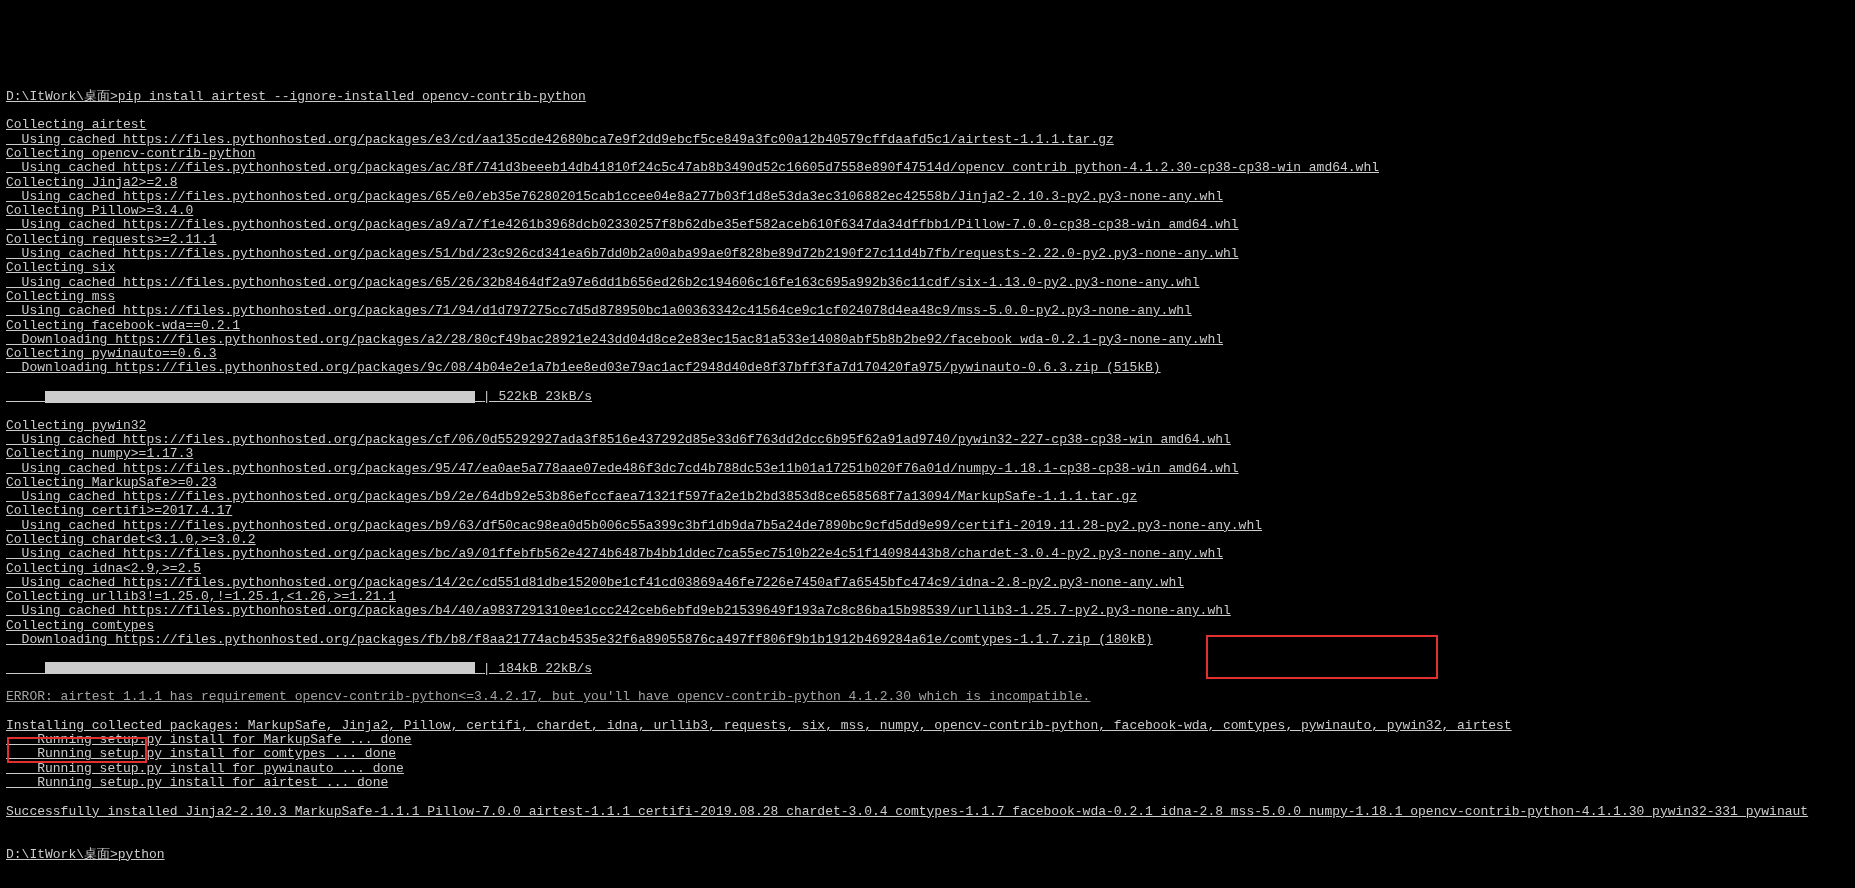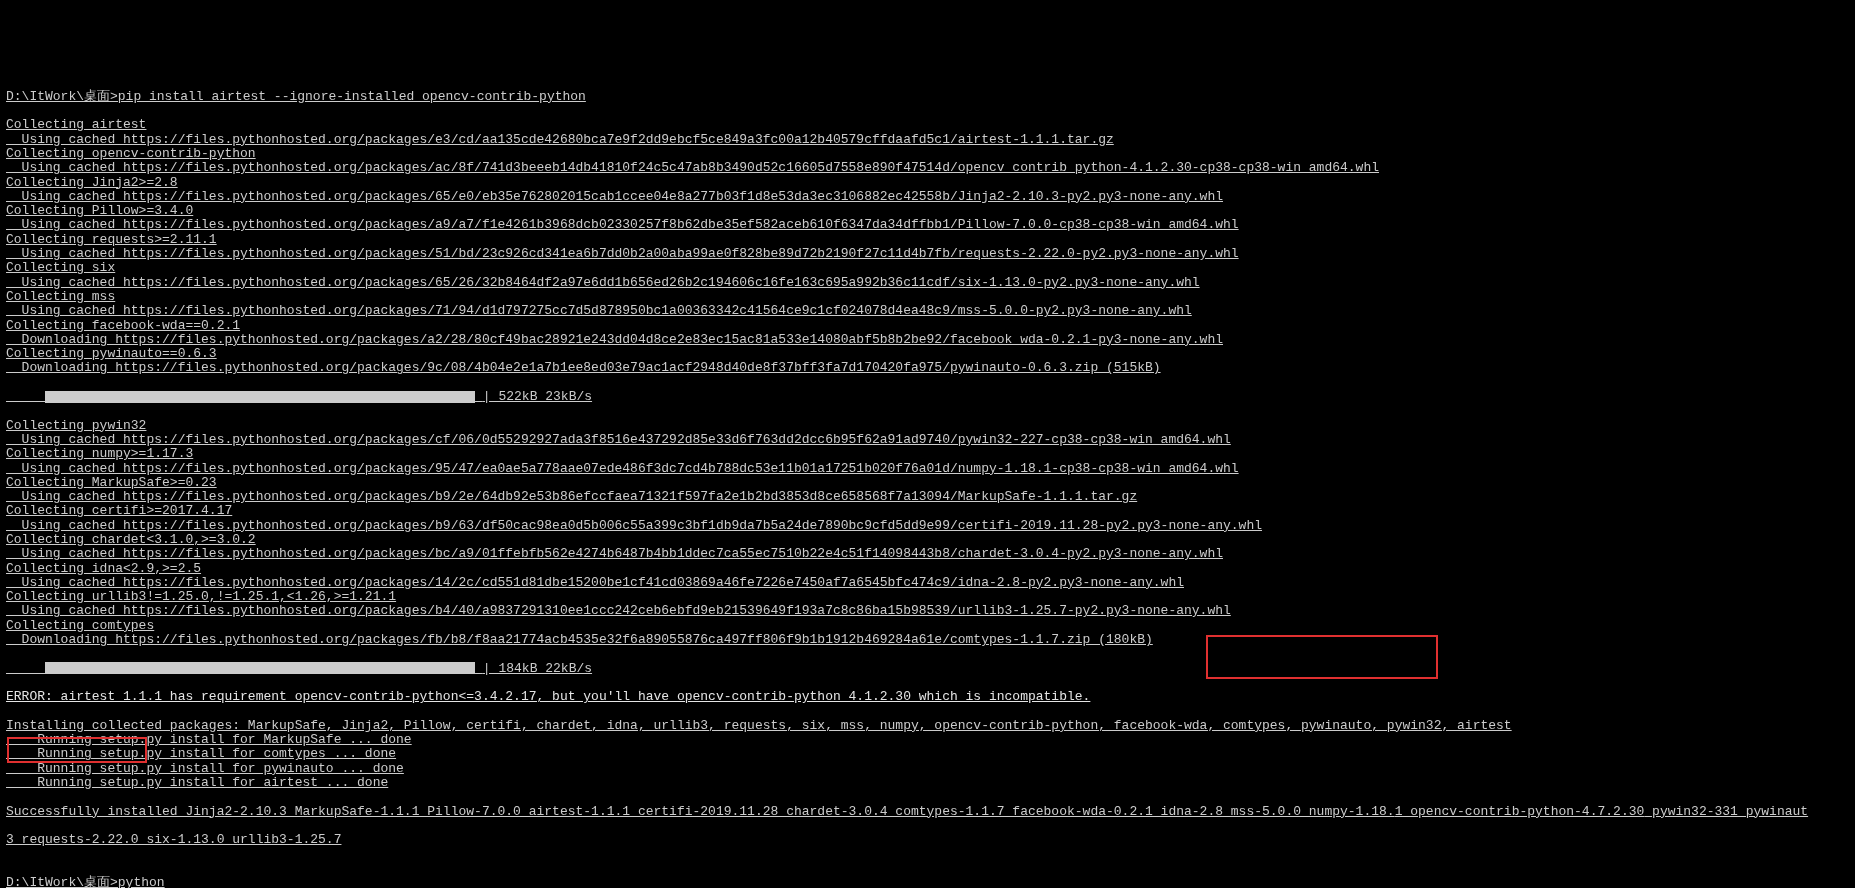--- a/index.html
+++ b/index.html
@@ -13,21 +13,21 @@
     white-space: pre;
     width: 1855px;
     height: 888px;
     overflow: hidden;
   }
   .terminal {
     padding: 4px 6px;
     position: relative;
   }
   .line { white-space: pre; text-decoration: underline; }
-  .error-line { color: #e5e5e5; }
+  .error-line { color: #a3a3a3; }
   .progress-bar {
     display: inline-block;
     background: #ccc;
     height: 12px;
     vertical-align: middle;
   }
   .redbox {
     position: absolute;
     border: 2px solid #e03030;
     pointer-events: none;
@@ -39,22 +39,21 @@
 
 
 <div class="terminal">
 <div class="line">D:\ItWork\桌面&gt;pip install airtest --ignore-installed opencv-contrib-python</div>
 <div id="block1"><div class="line">Collecting airtest</div><div class="line">  Using cached https://files.pythonhosted.org/packages/e3/cd/aa135cde42680bca7e9f2dd9ebcf5ce849a3fc00a12b40579cffdaafd5c1/airtest-1.1.1.tar.gz</div><div class="line">Collecting opencv-contrib-python</div><div class="line">  Using cached https://files.pythonhosted.org/packages/ac/8f/741d3beeeb14db41810f24c5c47ab8b3490d52c16605d7558e890f47514d/opencv_contrib_python-4.1.2.30-cp38-cp38-win_amd64.whl</div><div class="line">Collecting Jinja2&gt;=2.8</div><div class="line">  Using cached https://files.pythonhosted.org/packages/65/e0/eb35e762802015cab1ccee04e8a277b03f1d8e53da3ec3106882ec42558b/Jinja2-2.10.3-py2.py3-none-any.whl</div><div class="line">Collecting Pillow&gt;=3.4.0</div><div class="line">  Using cached https://files.pythonhosted.org/packages/a9/a7/f1e4261b3968dcb02330257f8b62dbe35ef582aceb610f6347da34dffbb1/Pillow-7.0.0-cp38-cp38-win_amd64.whl</div><div class="line">Collecting requests&gt;=2.11.1</div><div class="line">  Using cached https://files.pythonhosted.org/packages/51/bd/23c926cd341ea6b7dd0b2a00aba99ae0f828be89d72b2190f27c11d4b7fb/requests-2.22.0-py2.py3-none-any.whl</div><div class="line">Collecting six</div><div class="line">  Using cached https://files.pythonhosted.org/packages/65/26/32b8464df2a97e6dd1b656ed26b2c194606c16fe163c695a992b36c11cdf/six-1.13.0-py2.py3-none-any.whl</div><div class="line">Collecting mss</div><div class="line">  Using cached https://files.pythonhosted.org/packages/71/94/d1d797275cc7d5d878950bc1a00363342c41564ce9c1cf024078d4ea48c9/mss-5.0.0-py2.py3-none-any.whl</div><div class="line">Collecting facebook-wda==0.2.1</div><div class="line">  Downloading https://files.pythonhosted.org/packages/a2/28/80cf49bac28921e243dd04d8ce2e83ec15ac81a533e14080abf5b8b2be92/facebook_wda-0.2.1-py3-none-any.whl</div><div class="line">Collecting pywinauto==0.6.3</div><div class="line">  Downloading https://files.pythonhosted.org/packages/9c/08/4b04e2e1a7b1ee8ed03e79ac1acf2948d40de8f37bff3fa7d170420fa975/pywinauto-0.6.3.zip (515kB)</div></div>
 <div class="line">     <span class="progress-bar" style="width:430px"></span> <span>| 522kB 23kB/s</span></div>
 <div id="block2"><div class="line">Collecting pywin32</div><div class="line">  Using cached https://files.pythonhosted.org/packages/cf/06/0d55292927ada3f8516e437292d85e33d6f763dd2dcc6b95f62a91ad9740/pywin32-227-cp38-cp38-win_amd64.whl</div><div class="line">Collecting numpy&gt;=1.17.3</div><div class="line">  Using cached https://files.pythonhosted.org/packages/95/47/ea0ae5a778aae07ede486f3dc7cd4b788dc53e11b01a17251b020f76a01d/numpy-1.18.1-cp38-cp38-win_amd64.whl</div><div class="line">Collecting MarkupSafe&gt;=0.23</div><div class="line">  Using cached https://files.pythonhosted.org/packages/b9/2e/64db92e53b86efccfaea71321f597fa2e1b2bd3853d8ce658568f7a13094/MarkupSafe-1.1.1.tar.gz</div><div class="line">Collecting certifi&gt;=2017.4.17</div><div class="line">  Using cached https://files.pythonhosted.org/packages/b9/63/df50cac98ea0d5b006c55a399c3bf1db9da7b5a24de7890bc9cfd5dd9e99/certifi-2019.11.28-py2.py3-none-any.whl</div><div class="line">Collecting chardet&lt;3.1.0,&gt;=3.0.2</div><div class="line">  Using cached https://files.pythonhosted.org/packages/bc/a9/01ffebfb562e4274b6487b4bb1ddec7ca55ec7510b22e4c51f14098443b8/chardet-3.0.4-py2.py3-none-any.whl</div><div class="line">Collecting idna&lt;2.9,&gt;=2.5</div><div class="line">  Using cached https://files.pythonhosted.org/packages/14/2c/cd551d81dbe15200be1cf41cd03869a46fe7226e7450af7a6545bfc474c9/idna-2.8-py2.py3-none-any.whl</div><div class="line">Collecting urllib3!=1.25.0,!=1.25.1,&lt;1.26,&gt;=1.21.1</div><div class="line">  Using cached https://files.pythonhosted.org/packages/b4/40/a9837291310ee1ccc242ceb6ebfd9eb21539649f193a7c8c86ba15b98539/urllib3-1.25.7-py2.py3-none-any.whl</div><div class="line">Collecting comtypes</div><div class="line">  Downloading https://files.pythonhosted.org/packages/fb/b8/f8aa21774acb4535e32f6a89055876ca497ff806f9b1b1912b469284a61e/comtypes-1.1.7.zip (180kB)</div></div>
 <div class="line">     <span class="progress-bar" style="width:430px"></span> <span>| 184kB 22kB/s</span></div>
 <div class="line error-line">ERROR: airtest 1.1.1 has requirement opencv-contrib-python&lt;=3.4.2.17, but you'll have opencv-contrib-python 4.1.2.30 which is incompatible.</div>
 <div id="block3"><div class="line">Installing collected packages: MarkupSafe, Jinja2, Pillow, certifi, chardet, idna, urllib3, requests, six, mss, numpy, opencv-contrib-python, facebook-wda, comtypes, pywinauto, pywin32, airtest</div><div class="line">    Running setup.py install for MarkupSafe ... done</div><div class="line">    Running setup.py install for comtypes ... done</div><div class="line">    Running setup.py install for pywinauto ... done</div><div class="line">    Running setup.py install for airtest ... done</div></div>
-<div class="line"><span>Successfully installed Jinja2-2.10.3 MarkupSafe-1.1.1 Pillow-7.0.0 airtest-1.1.1 certifi-2019.11.28 chardet-3.0.4 comtypes-1.1.7 facebook-wda-0.2.1 idna-2.8 mss-5.0.0 numpy-1.18.</span><span>1 opencv-contrib-python-4.7.2.30</span><span> pywin32-331 pywinaut</span></div>
-<div class="line">3 requests-2.22.0 six-1.13.0 urllib3-1.25.7</div>
+<div class="line"><span>Successfully installed Jinja2-2.10.3 MarkupSafe-1.1.1 Pillow-7.0.0 airtest-1.1.1 certifi-2019.08.28 chardet-3.0.4 comtypes-1.1.7 facebook-wda-0.2.1 idna-2.8 mss-5.0.0 numpy-1.18.</span><span>1 opencv-contrib-python-4.1.1.30</span><span> pywin32-331 pywinaut</span></div>
 <div class="line"></div>
 <div class="line">D:\ItWork\桌面&gt;python</div>
 
 
 
 
 
 <div class="redbox" id="rb1" style="left: 1206px; top: 564px; width: 228px; height: 40px;"></div>
 <div class="redbox" id="rb2" style="left: 7px; top: 666px; width: 136px; height: 22px;"></div>
 

